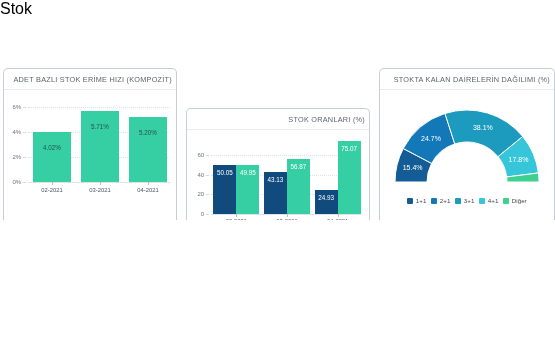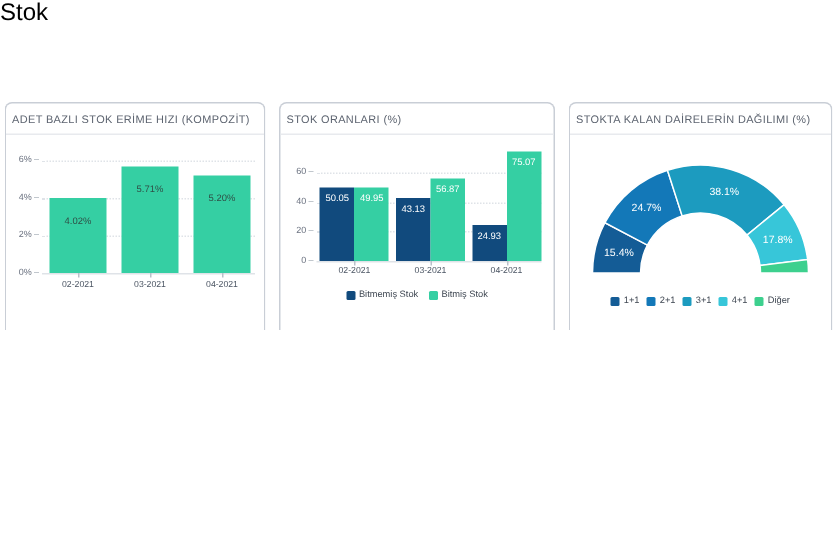--- a/index.html
+++ b/index.html
@@ -21,25 +21,25 @@
   .card {
     background: #ffffff;
     border: 1px solid #c9ced6;
     border-radius: 5px 5px 0 0;
     border-bottom: none;
     position: relative;
     overflow: hidden;
     flex: 0 0 auto;
   }
   .card.c1 { width: 174px; }
-  .card.c2 { width: 184px; }
+  .card.c2 { width: 184px; margin-top: 40px; }
   .card.c3 { width: 176px; }
 
   .card-title {
-    text-align: left;
+    text-align: right;
     font-size: 7.3px;
     letter-spacing: 0.25px;
     color: #5d6470;
     padding: 6px 4px 5px;
     border-bottom: 1px solid #e8eaee;
     white-space: nowrap;
     overflow: hidden;
   }
   .plot { position: relative; width: 100%; height: 112px; }
 

